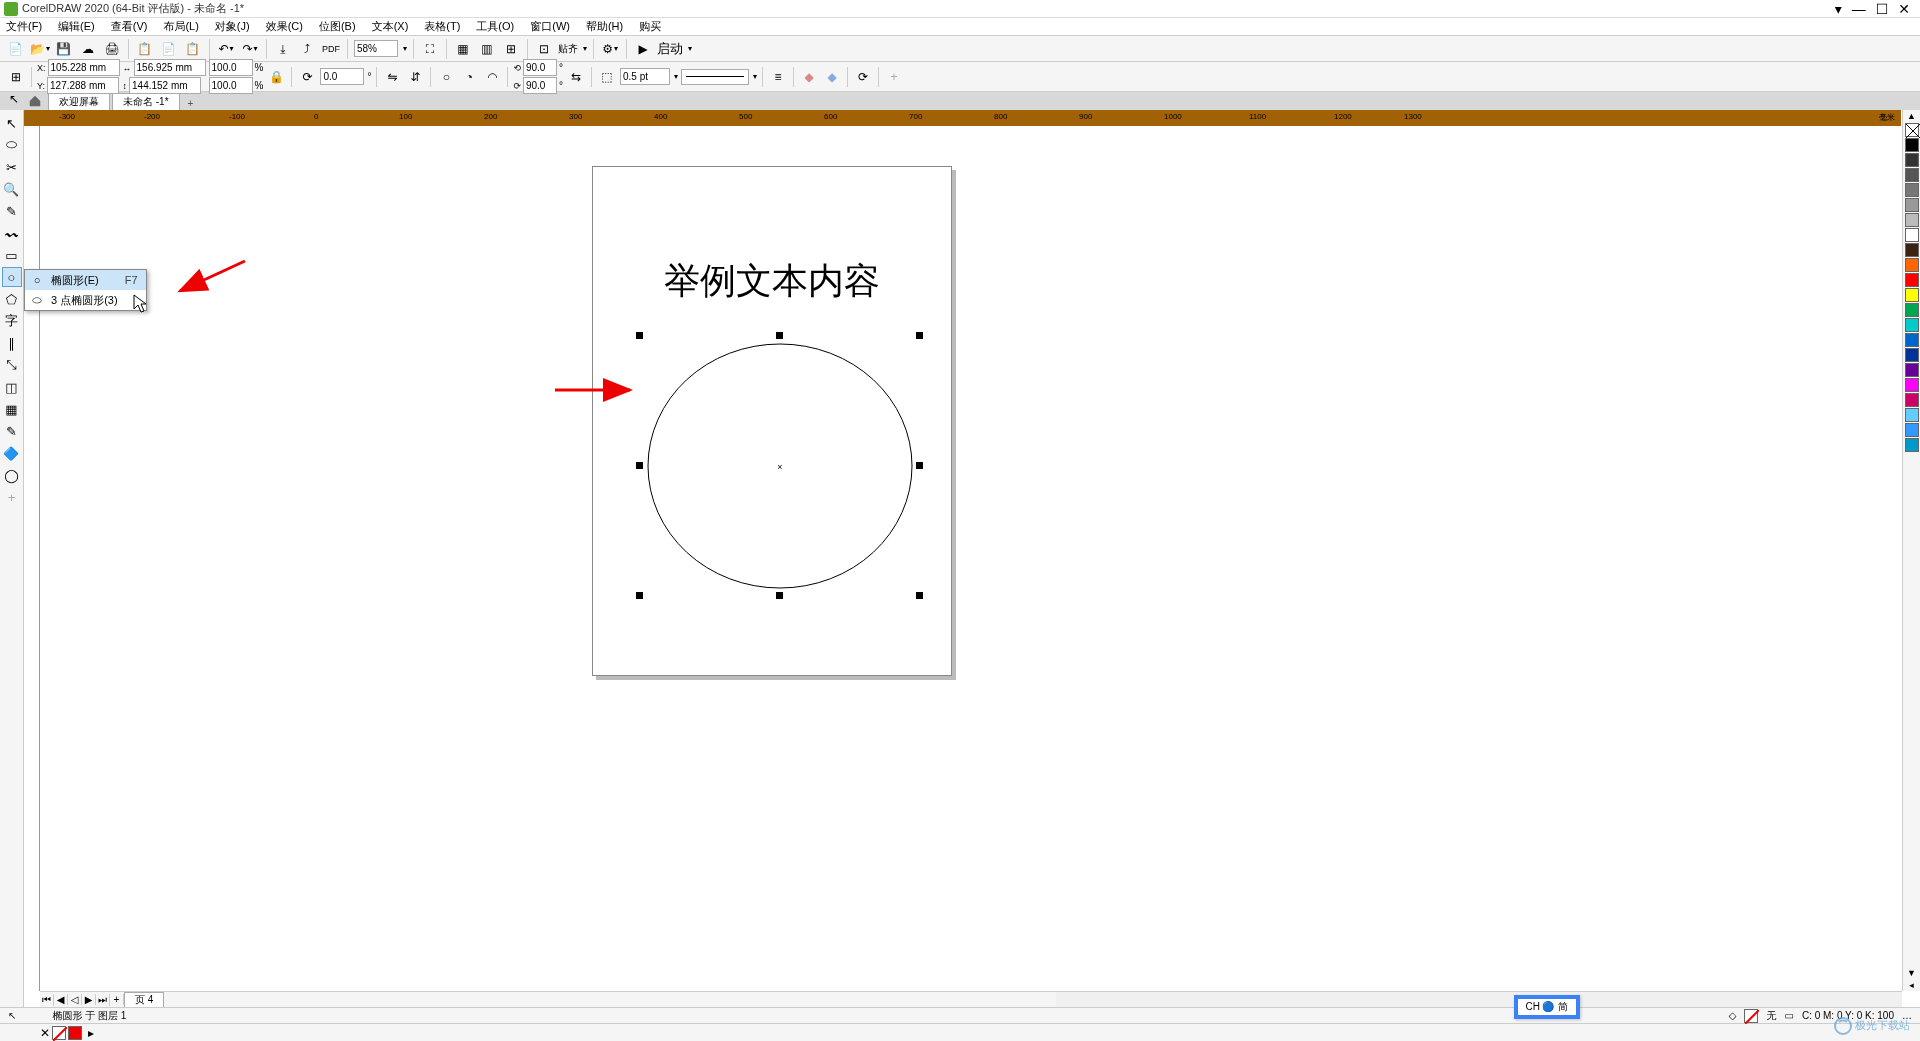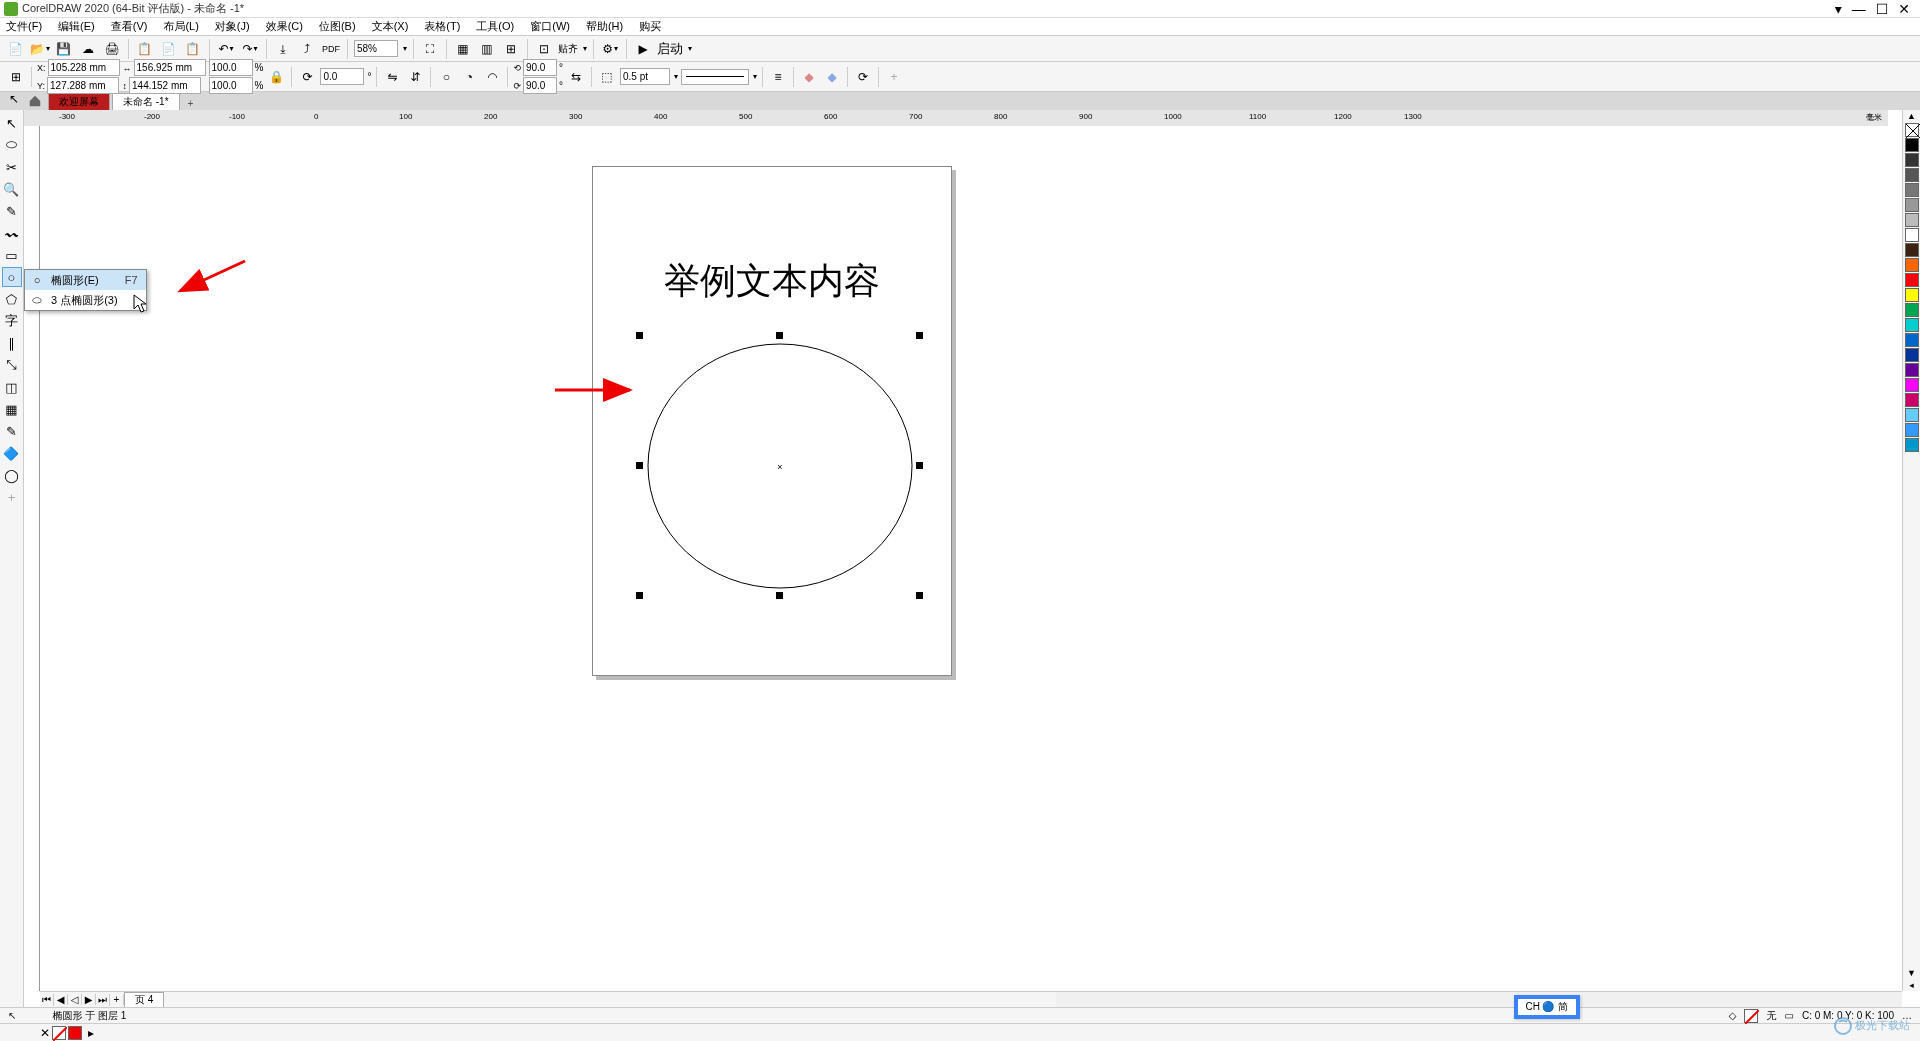--- a/index.html
+++ b/index.html
@@ -24,40 +24,40 @@
 .tb-input-sm { width: 44px; }
 .dropdown-arrow { font-size: 8px; margin-left:1px; }
 
 
 .propbar { background: #f5f5f5; border-bottom: 1px solid #ccc; height: 30px; display: flex; align-items:center; padding:0 6px; gap:3px; font-size:10px;}
 .prop-group{display:flex;flex-direction:column;gap:1px;}
 .prop-row{display:flex;align-items:center;gap:2px;}
 
 
 .doctabs { background:#d8d8d8; height: 18px; display:flex; align-items:flex-end; padding-left:4px; gap:2px;}
-.doctab { background:#b91c1c; border:1px solid #aaa; border-bottom:none; padding:1px 10px; font-size:10px; cursor:pointer;}
+.doctab { background:#ffffff; border:1px solid #aaa; border-bottom:none; padding:1px 10px; font-size:10px; cursor:pointer;}
 .doctab.active { background:#fff; }
 .home-icon{width:14px;height:14px;margin:0 4px 2px 2px;}
 .add-tab{padding:1px 6px;font-size:10px;color:#555;}
 
 
 .main { position:absolute; top: 110px; left:0; right:0; bottom: 34px; background:#fff;}
 
 
 .toolbox { position:absolute; left:0; top:0; width:24px; bottom:0; background:#f5f5f5; border-right:1px solid #ccc; display:flex; flex-direction:column; align-items:center; padding-top:2px;}
 .tool { width:20px; height:20px; margin:1px 0; display:flex; align-items:center; justify-content:center; cursor:pointer; font-size:13px; border:1px solid transparent;}
 .tool.selected { background:#cce4f7; border:1px solid #5aa0d8;}
 
 
 .palette { position:absolute; right:0; top:0; width:18px; bottom:16px; background:#f5f5f5; border-left:1px solid #ccc; display:flex; flex-direction:column; align-items:center;}
 .swatch{width:14px;height:14px;margin-top:1px;border:1px solid #666;}
 .pal-arrow{font-size:9px;text-align:center;width:100%;padding:1px 0;}
 
 
-.ruler-h { position:absolute; left:24px; right:32px; top:0; height:20px; background:#e5e5e5; border-bottom:1px solid #999;}
+.ruler-h { position:absolute; left:24px; right:19px; top:0; height:20px; background:#a16207; border-bottom:1px solid #999;}
 .ruler-v { position:absolute; left:24px; top:16px; bottom:16px; width:16px; background:#fff; border-right:1px solid #999;}
 .ruler-h span{font-size:8px;position:absolute;top:2px;}
 
 
 .viewport{ position:absolute; left:40px; top:16px; right:18px; bottom:16px; background:#fff; overflow:hidden;}
 .page{ position:absolute; left:552px; top:40px; width:360px; height:510px; background:#fff; border:1px solid #888; box-shadow: 4px 4px 0 #bbb;}
 .sample-text{ font-family: "SimSun", serif; font-size:36px; position:absolute; top:90px; left:50%; transform:translateX(-50%); white-space:nowrap;}
 .sel-handle{ width:7px; height:7px; background:#000; position:absolute;}
 
 

